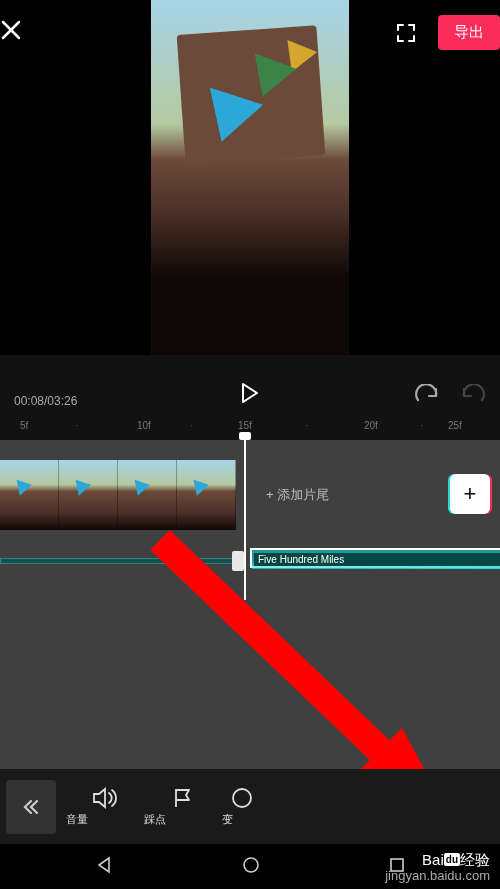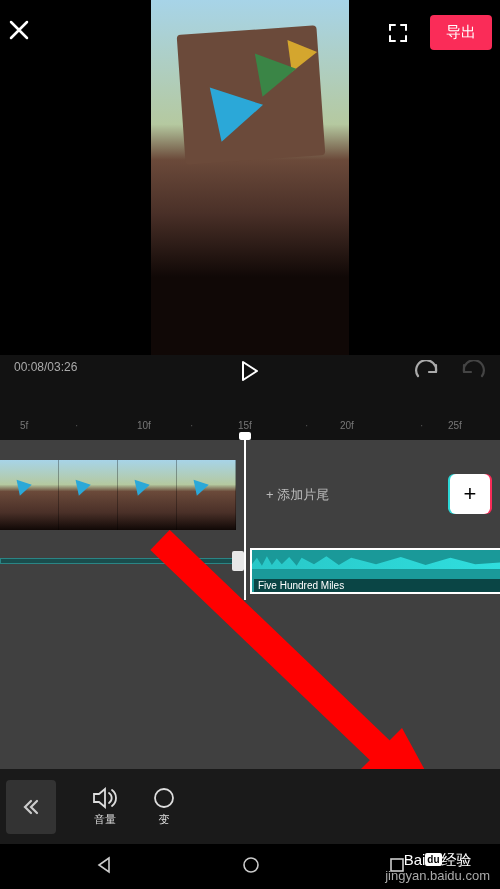--- a/index.html
+++ b/index.html
@@ -12,21 +12,21 @@
     overflow: hidden;
     position: relative;
   }
   
   .top-bar {
     position: absolute;
     top: 0; left: 0; right: 0;
     height: 65px;
     display: flex;
     align-items: center;
-    padding: 0 8px;
+    padding: 0 0;
   }
   .close-btn { font-size: 26px; color: #fff; }
   .spacer { flex: 1; }
   .fullscreen-btn { margin-right: 22px; display:flex; align-items:center; }
   .export-btn {
     background: #fa2c58;
     color: #fff;
     border-radius: 4px;
     padding: 8px 16px;
     font-size: 15px;
@@ -61,21 +61,21 @@
   }
   .flag.blue { top: 95px; left: 50px; border-left: 28px solid transparent; border-right: 28px solid transparent; border-top: 48px solid #2ba8d8; transform: rotate(18deg);}
   .flag.green { top: 60px; left: 96px; border-left: 22px solid transparent; border-right: 22px solid transparent; border-top: 38px solid #3a8546; transform: rotate(20deg);}
   .flag.yellow { top: 45px; left: 130px; border-left: 16px solid transparent; border-right: 16px solid transparent; border-top: 28px solid #d4a62e; transform: rotate(22deg);}
   
   .playback-bar {
     position: absolute;
     top: 360px; left: 0; right: 0;
     height: 48px;
     display: flex;
-    align-items: flex-start;
+    align-items: flex-end;
     padding: 0 14px;
     background: #121212;
   }
   .time-display { font-size: 12px; color: #aaa; }
   .play-btn { position: absolute; left: 50%; transform: translateX(-50%); }
   .undo-btn, .redo-btn { color: #888; }
   .redo-btn { margin-left: 20px; color: #444; }
   .right-controls { margin-left: auto; display: flex; align-items: center; }
   
   .ruler {
@@ -143,21 +143,21 @@
     background: #1a4d4d;
     box-shadow: inset 0 0 0 1px #2a8585;
   }
   .audio-handle {
     position: absolute; left: 232px; top: 7px; width: 12px; height: 20px;
     background: #e8e8e8; border-radius: 2px;
   }
   .audio-clip {
     position: absolute;
     left: 250px; top: 4px; right: 0;
-    height: 46px;
+    height: 20px;
     background: #1a9999;
     border: 2px solid #fff;
     border-right: none;
   }
   .audio-wave {
     position: absolute; top: 3px; left: 0; right: 0; height: 16px;
     background: linear-gradient(90deg, rgba(50,230,230,0.6) 0, rgba(50,230,230,0.9) 100%);
     clip-path: polygon(0 70%, 2% 30%, 4% 80%, 6% 20%, 8% 75%, 10% 35%, 12% 70%, 15% 25%, 18% 80%, 20% 30%, 25% 70%, 30% 20%, 35% 75%, 40% 30%, 50% 70%, 60% 25%, 70% 75%, 80% 30%, 90% 70%, 100% 60%, 100% 100%, 0 100%);
   }
   .audio-label {
@@ -202,21 +202,20 @@
   }
   .tool-items {
     flex: 1;
     display: flex;
     overflow: hidden;
   }
   .tool-item {
     width: 78px;
     display: flex;
     flex-direction: column;
-    align-items: center;
     gap: 2px;
     color: #ddd;
     flex-shrink: 0;
   }
   .tool-item .icn { height: 24px; display: flex; align-items: center; justify-content: center; }
   .tool-item .lbl { font-size: 11px; }
   
   .nav-bar {
     position: absolute;
     bottom: 0; left: 0; right: 0;
@@ -225,21 +224,21 @@
     display: flex;
     align-items: center;
     justify-content: space-around;
     color: #ccc;
     padding: 0 30px;
   }
   
   .watermark {
     position: absolute;
     bottom: 6px; right: 10px;
-    text-align: center;
+    text-align: right;
     line-height: 1.1;
   }
   .wm-top { font-size: 15px; }
   .wm-top .du {
     display:inline-block; background:#fff; color:#000;
     font-size:10px; font-weight:700; padding:1px 2px; border-radius:2px;
     vertical-align: 2px;
   }
   .wm-bot { font-size: 13px; color: #aaa; }
 </style>
@@ -291,21 +290,21 @@
   </div>
 </div>
 
 <div class="ruler">
   <span class="ruler-item" style="position:absolute;left:20px">5f</span>
   <span class="ruler-dot" style="position:absolute;left:75px">·</span>
   <span class="ruler-item" style="position:absolute;left:137px">10f</span>
   <span class="ruler-dot" style="position:absolute;left:190px">·</span>
   <span class="ruler-item" style="position:absolute;left:238px">15f</span>
   <span class="ruler-dot" style="position:absolute;left:305px">·</span>
-  <span class="ruler-item" style="position:absolute;left:340px">20f</span>
+  <span class="ruler-item" style="position:absolute;left:364px">20f</span>
   <span class="ruler-dot" style="position:absolute;left:420px">·</span>
   <span class="ruler-item" style="position:absolute;left:448px">25f</span>
 </div>
 
 <div class="timeline">
   <div class="video-track">
     <div class="thumb"></div>
     <div class="thumb"></div>
     <div class="thumb"></div>
     <div class="thumb"></div>
@@ -339,20 +338,28 @@
   </div>
   <div class="tool-items">
     <div class="tool-item">
       <div class="icn">
           <svg width="26" height="22" viewBox="0 0 26 22">
             <path d="M2 7v8h5l6 5V2l-6 5H2z M17 6a6 6 0 0 1 0 10 M20 3a10 10 0 0 1 0 16" stroke="#ddd" stroke-width="1.8" fill="none" stroke-linecap="round"></path>
           </svg>
         </div>
       <div class="lbl">音量</div>
     </div>
+    <div class="tool-item">
+      <div class="icn">
+          <svg width="22" height="22" viewBox="0 0 22 22">
+            <path d="M4 2v18 M4 3h13l-3 5 3 5H4" stroke="#ddd" stroke-width="1.8" fill="none" stroke-linejoin="round"></path>
+          </svg>
+        </div>
+      <div class="lbl">踩点</div>
+    </div>
     <div class="tool-item" style="width:40px">
       <div class="icn">
           <svg width="22" height="22" viewBox="0 0 22 22">
             <circle cx="11" cy="11" r="9" stroke="#ddd" stroke-width="1.8" fill="none"></circle>
           </svg>
         </div>
       <div class="lbl">变</div>
     </div>
   </div>
 </div>

